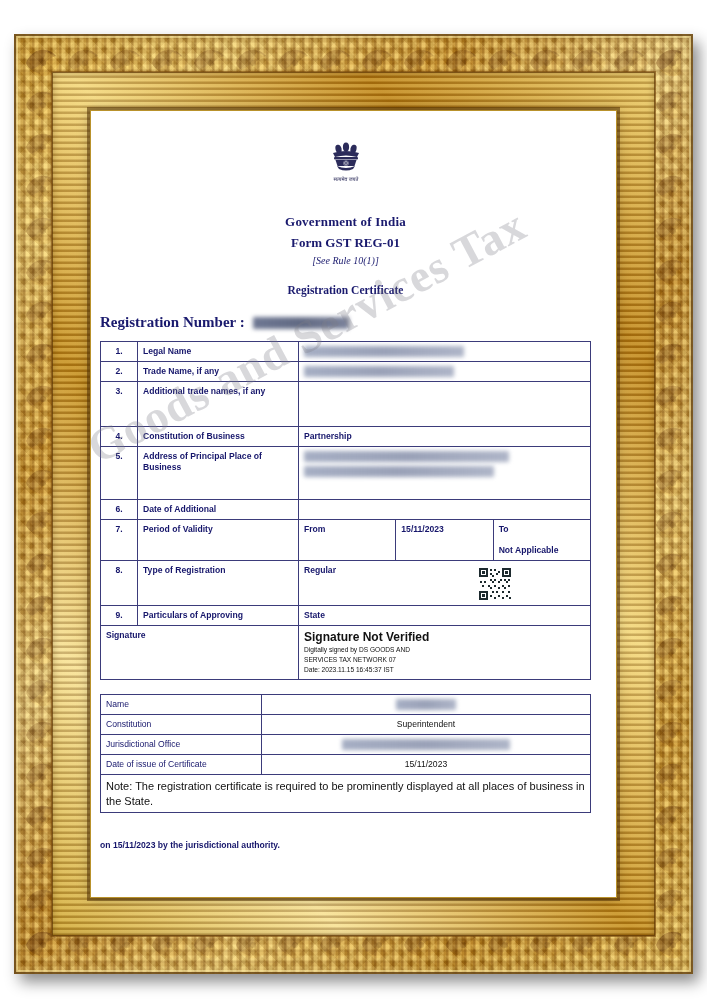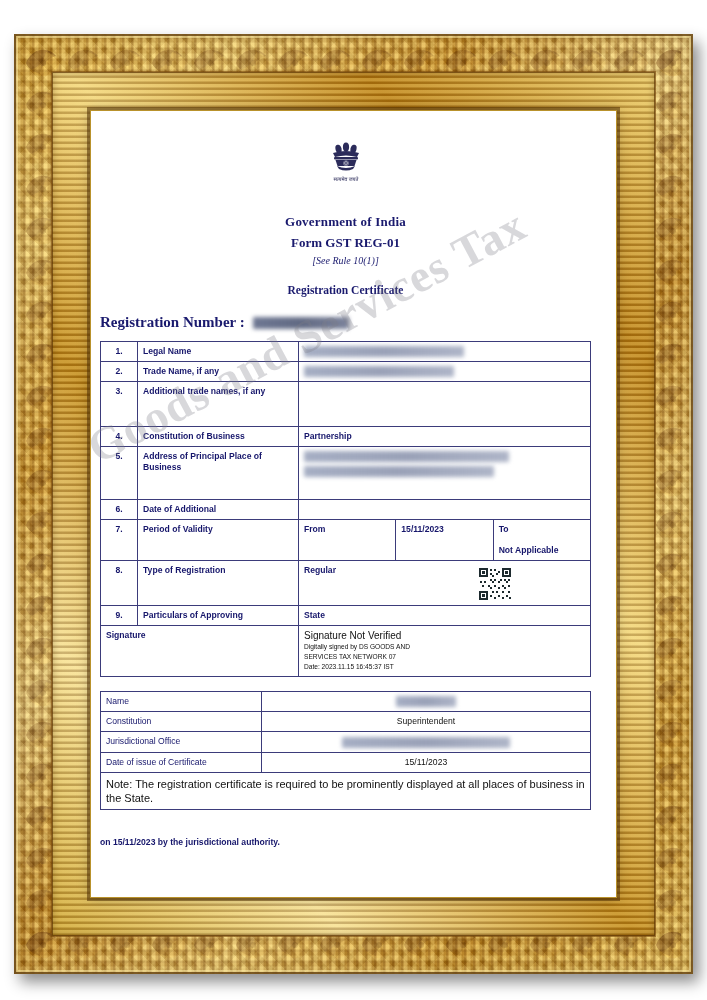--- a/index.html
+++ b/index.html
@@ -207,22 +207,22 @@
     font-weight: normal;
     line-height: 1.3;
   }
   table.gst2 td.v { font-weight: normal; color: #111; text-align: center; }
 
   .sig-cell {
     position: relative;
     height: 42px;
   }
   .sig-nv {
-    font-size: 10px;
-    font-weight: normal;
+    font-size: 12px;
+    font-weight: bold;
     color: #111;
   }
   .sig-lines {
     font-size: 6.6px;
     font-weight: normal;
     color: #111;
     line-height: 1.35;
     margin-top: 1px;
   }
   .qr {

